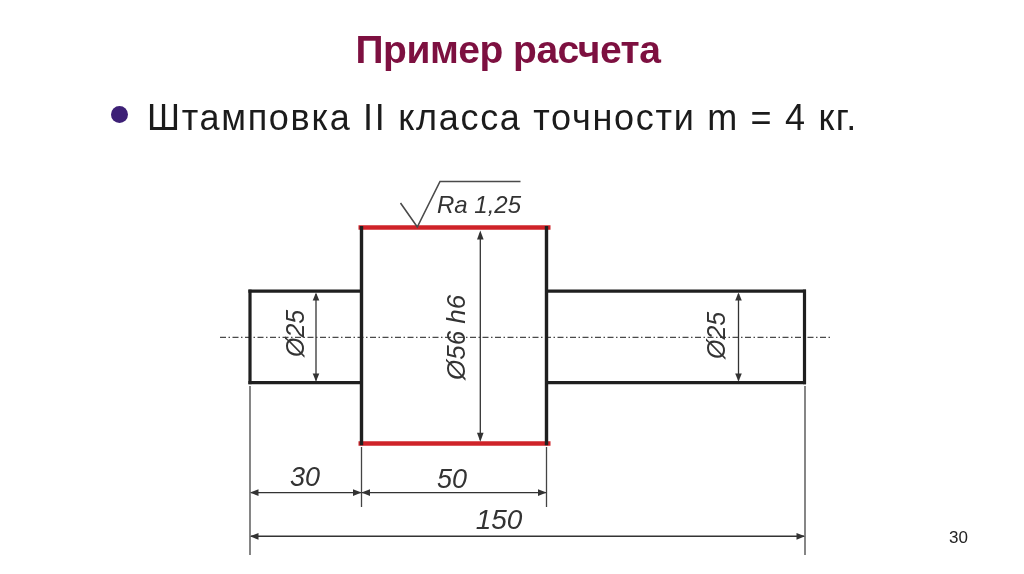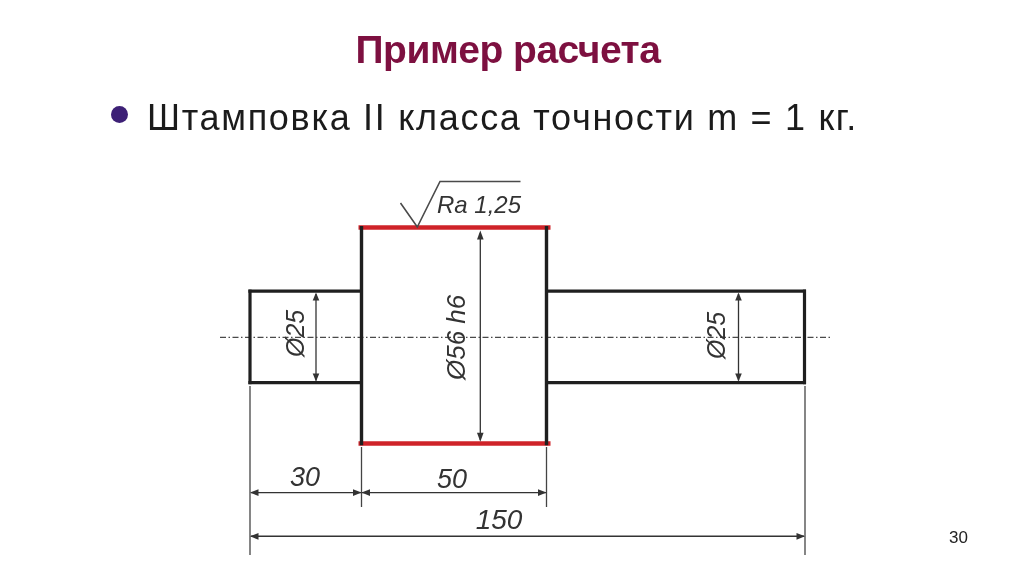--- a/index.html
+++ b/index.html
@@ -18,21 +18,21 @@
 </style>
 </head>
 <body>
 
 <div class="title">Пример расчета</div>
 
 <div class="bullet-line">
 
   <span class="dot"></span>
 
-  <span class="btxt">Штамповка II класса точности m = 1 кг.</span>
+  <span class="btxt">Штамповка II класса точности m = 4 кг.</span>
 </div>
 
 <svg width="1024" height="574" viewBox="0 0 1024 574">
 
   <g>
       <line x1="220" y1="337.3" x2="830" y2="337.3" stroke="#4a4a4a" stroke-width="1.3" stroke-dasharray="6,2.5,1.5,2.5"></line>
     </g>
 
   <g stroke="#1f1f1f" stroke-width="3.2" fill="none">
     <line x1="248.4" y1="291.2" x2="363" y2="291.2"></line>

